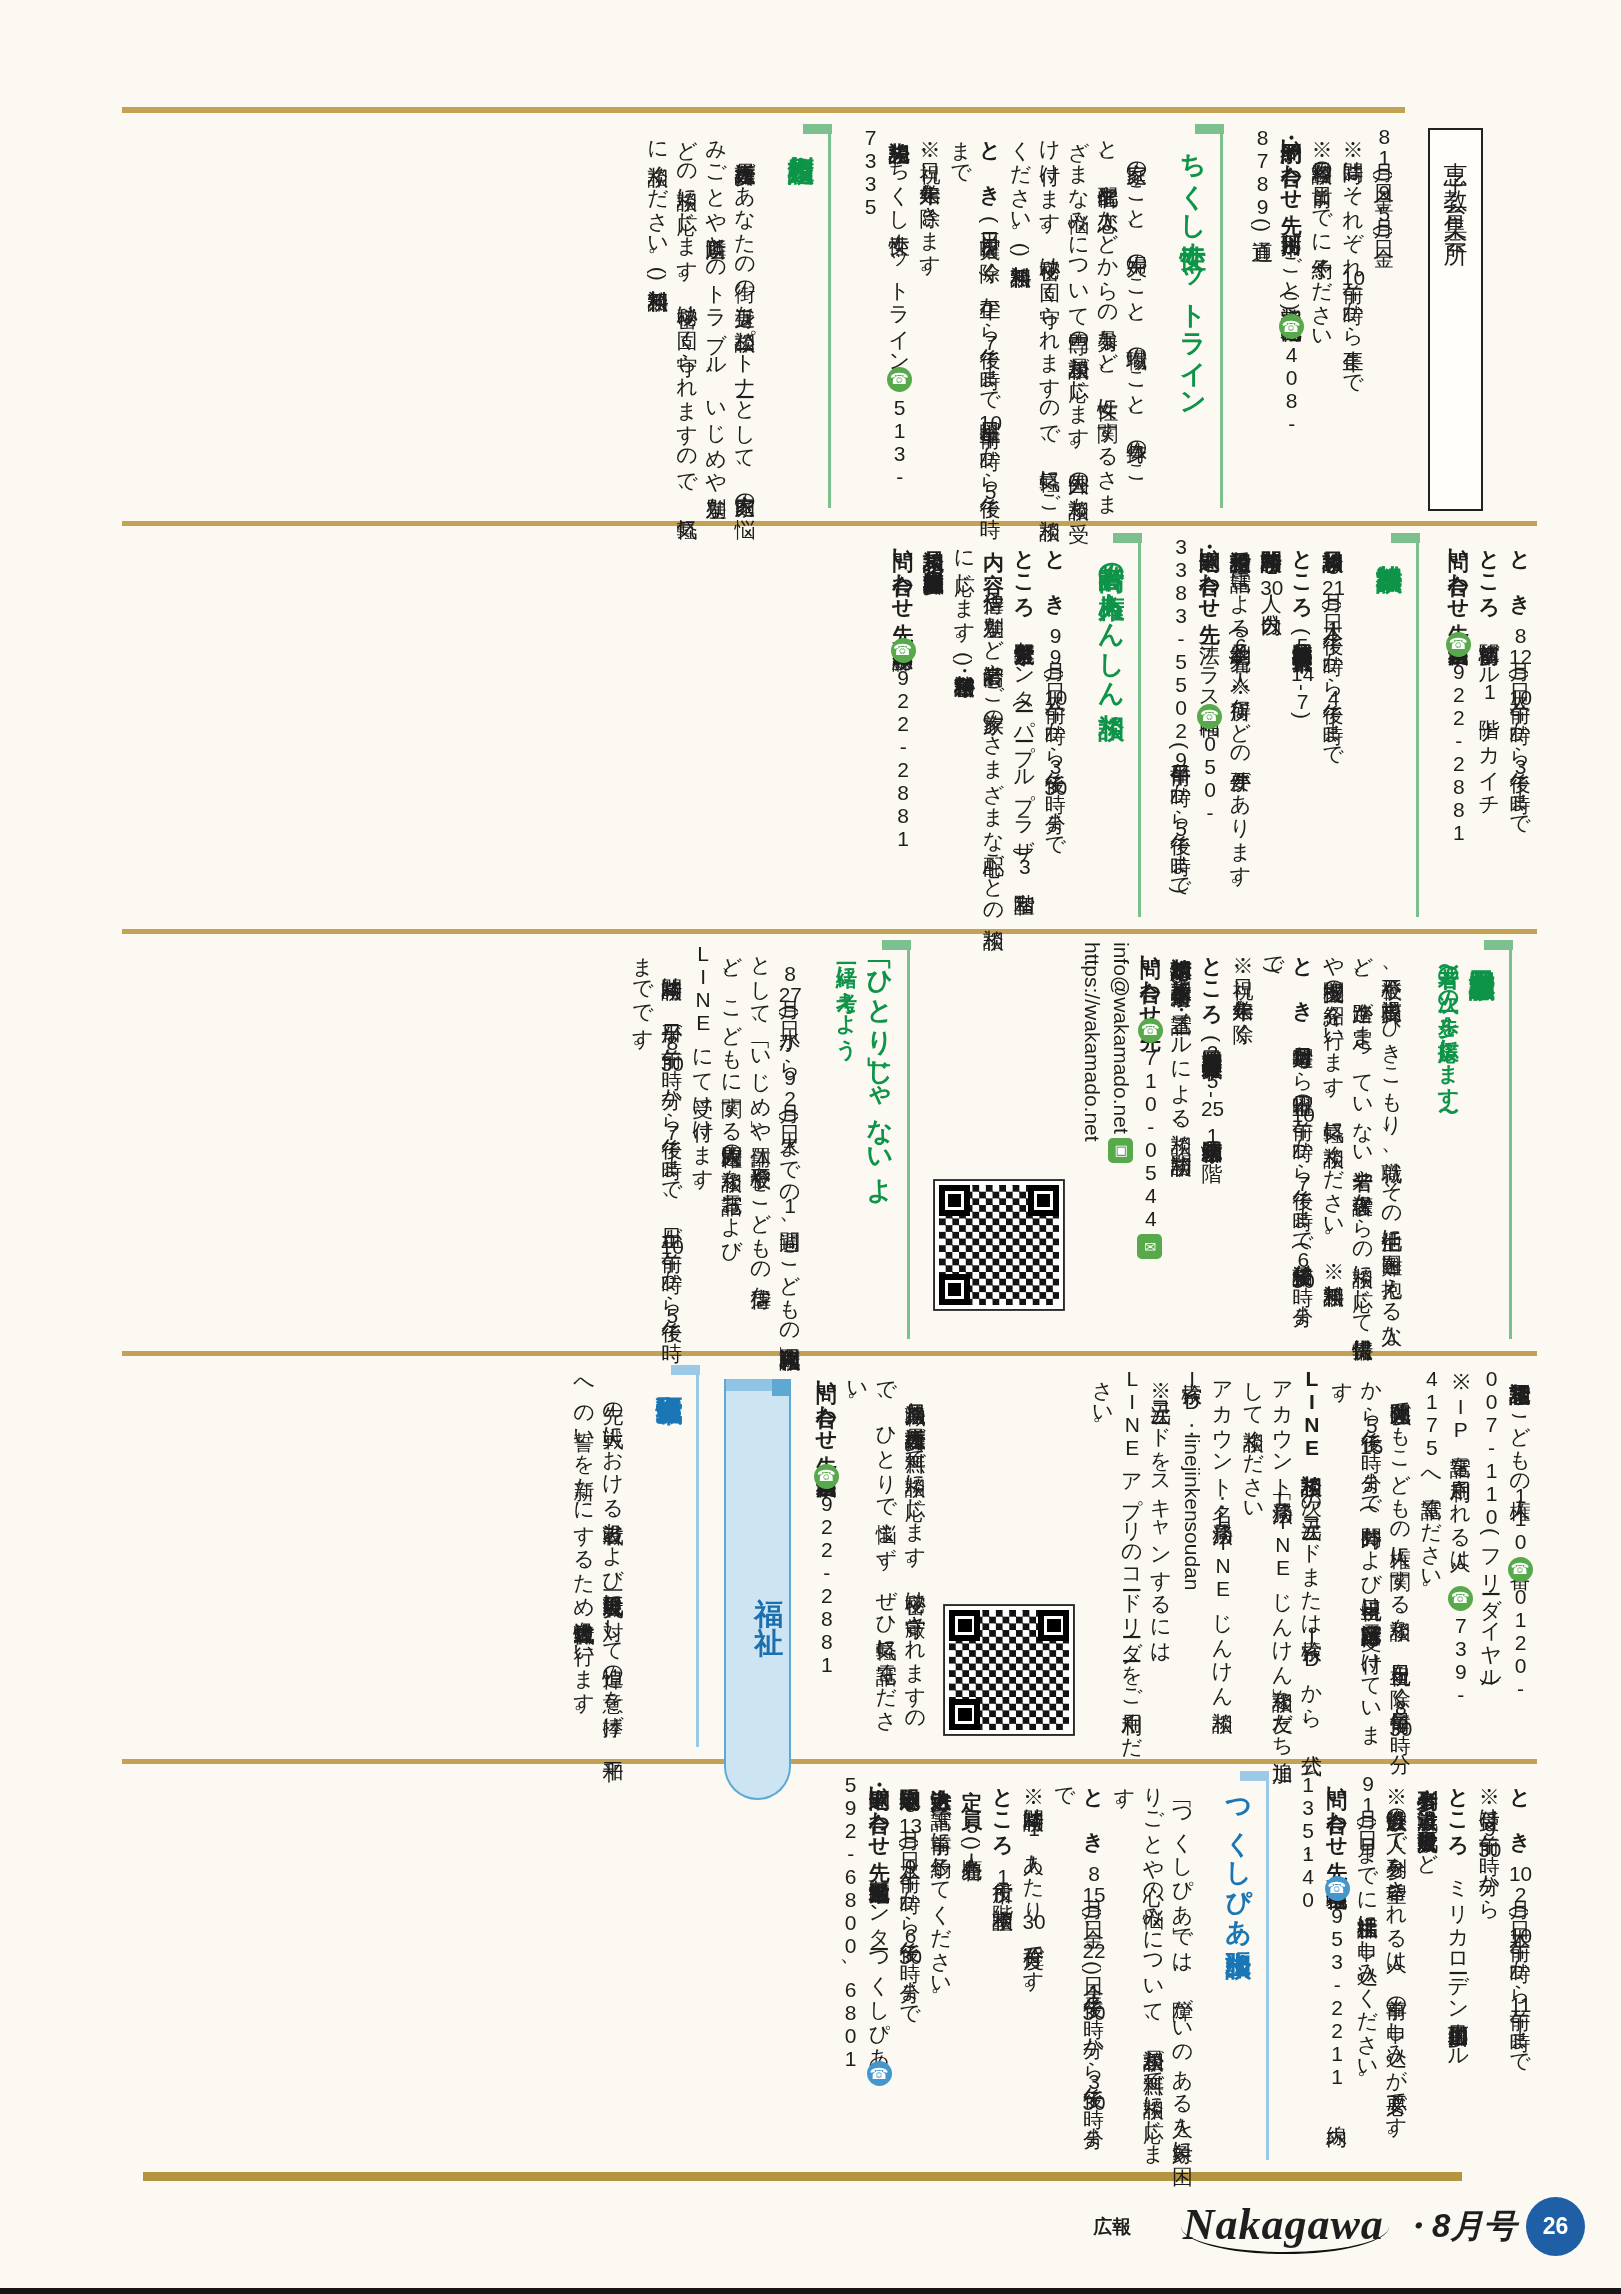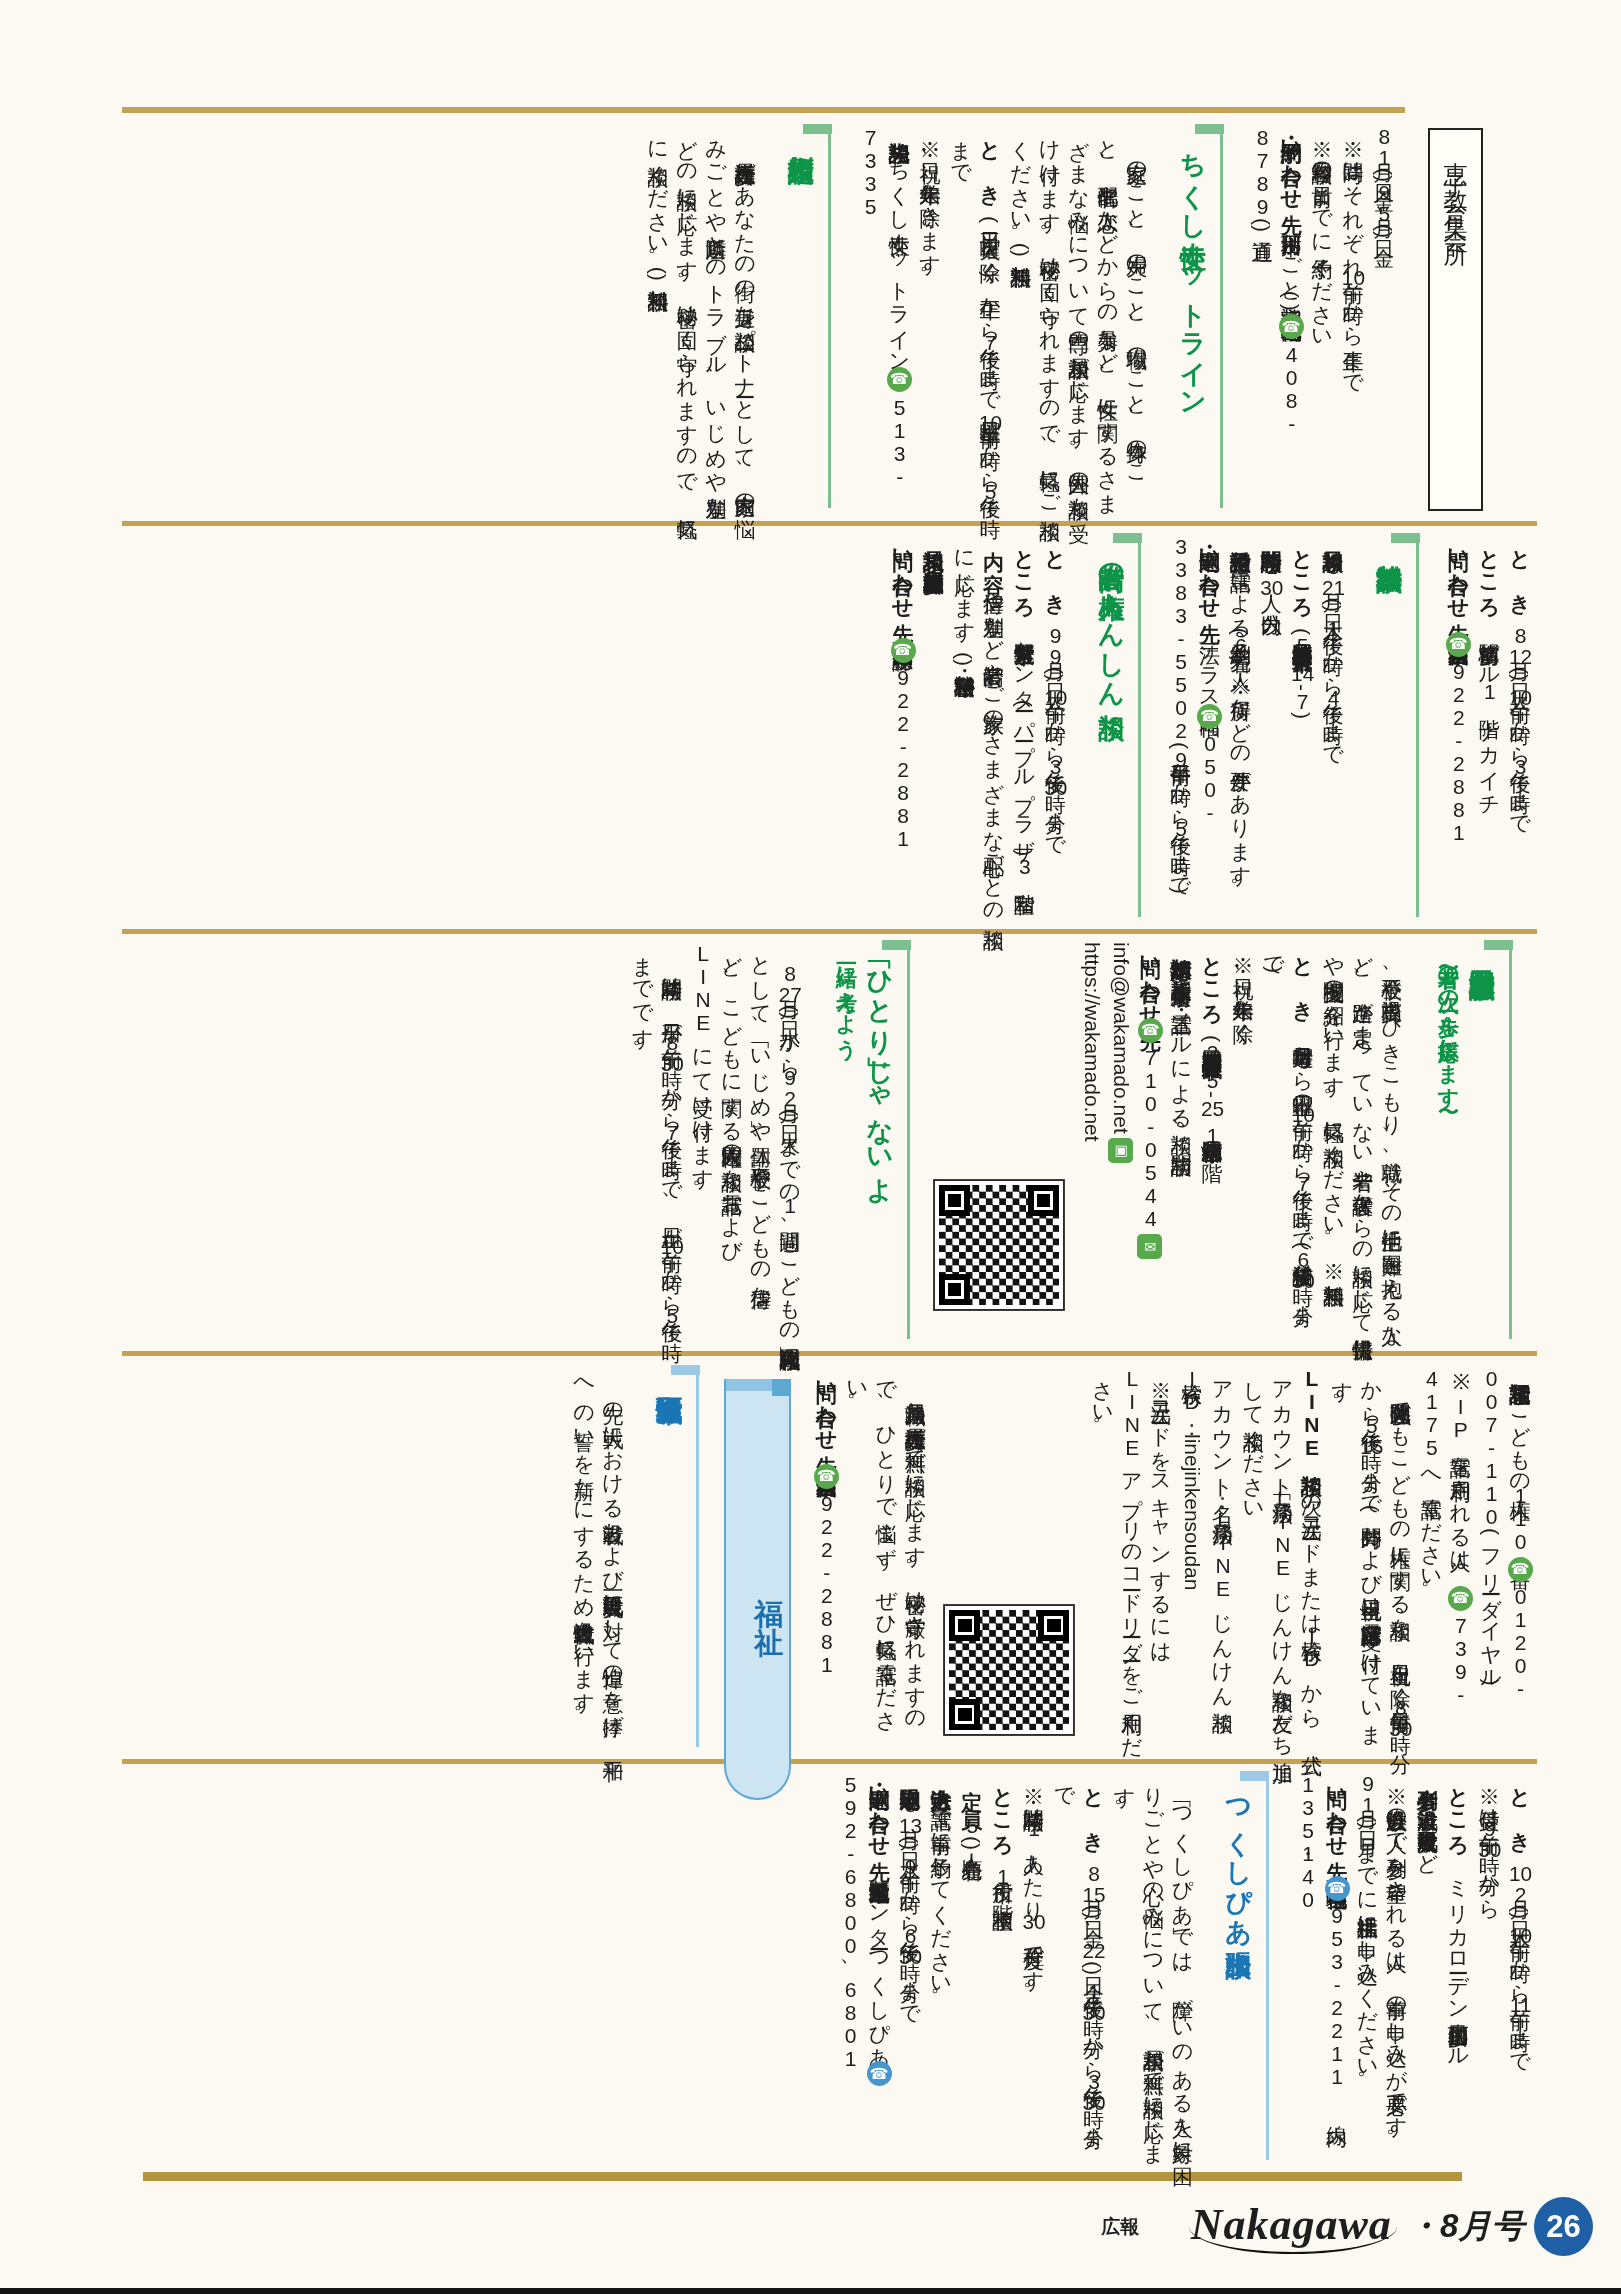--- a/index.html
+++ b/index.html
@@ -59,27 +59,27 @@
   .qr .fp::before { content:""; position:absolute; inset:2.9px; background:#000; }
   .qr .fp.tl { top:0; left:0; } .qr .fp.tr { top:0; right:0; } .qr .fp.bl { bottom:0; left:0; }
 
   .cat-tab { width:67px; height:421px; margin:11.5px 21px 0 19px; background:#cde5f3;
              border:2.9px solid #5ea8d4; border-top:none; border-radius:0 0 38px 38px;
              position:relative; color:#1c6fae; font-size:29px; font-weight:700;
              padding:32.5px 0 0 0; text-align:center; letter-spacing:29px; box-sizing:border-box; }
   .cat-tab::before { content:""; position:absolute; top:0; left:0; right:0; height:12.4px; background:#8fc4e4; }
   .cat-tab::after  { content:""; position:absolute; top:0; right:0; width:17px; height:17px; background:#5ea8d4; }
 
-  .footer { position:absolute; top:2197px; right:28px; display:flex; align-items:center; gap:9.6px; }
+  .footer { position:absolute; top:2197px; right:36px; display:flex; align-items:center; gap:9.6px; }
   .brand-small { font-size:19px; font-weight:700; }
   .brand-logo  { font-family:"Liberation Serif", serif; font-size:44px; font-weight:700; font-style:italic; letter-spacing:1px;
                  border-bottom:2.9px solid #111; border-radius:0 0 50% 50%; padding:0 5.7px 1.9px 1.9px;margin-left:40px; }
   .brand-issue { font-size:33px; font-weight:700;font-style:italic; }
   .page-badge  { width:59px; height:59px; border-radius:50%; background:#1f5fa5; color:#fff;
-                 font-size:31px; font-weight:700; display:flex; align-items:center; justify-content:center; }
+                 font-size:23px; font-weight:700; display:flex; align-items:center; justify-content:center; }
 </style>
 </head>
 <body>
 
 <div class="hr hr1"></div>
 <div class="hr hr2"></div>
 <div class="hr hr3"></div>
 <div class="hr hr4"></div>
 <div class="hr hr5"></div>
 <div class="hr hr6"></div>

